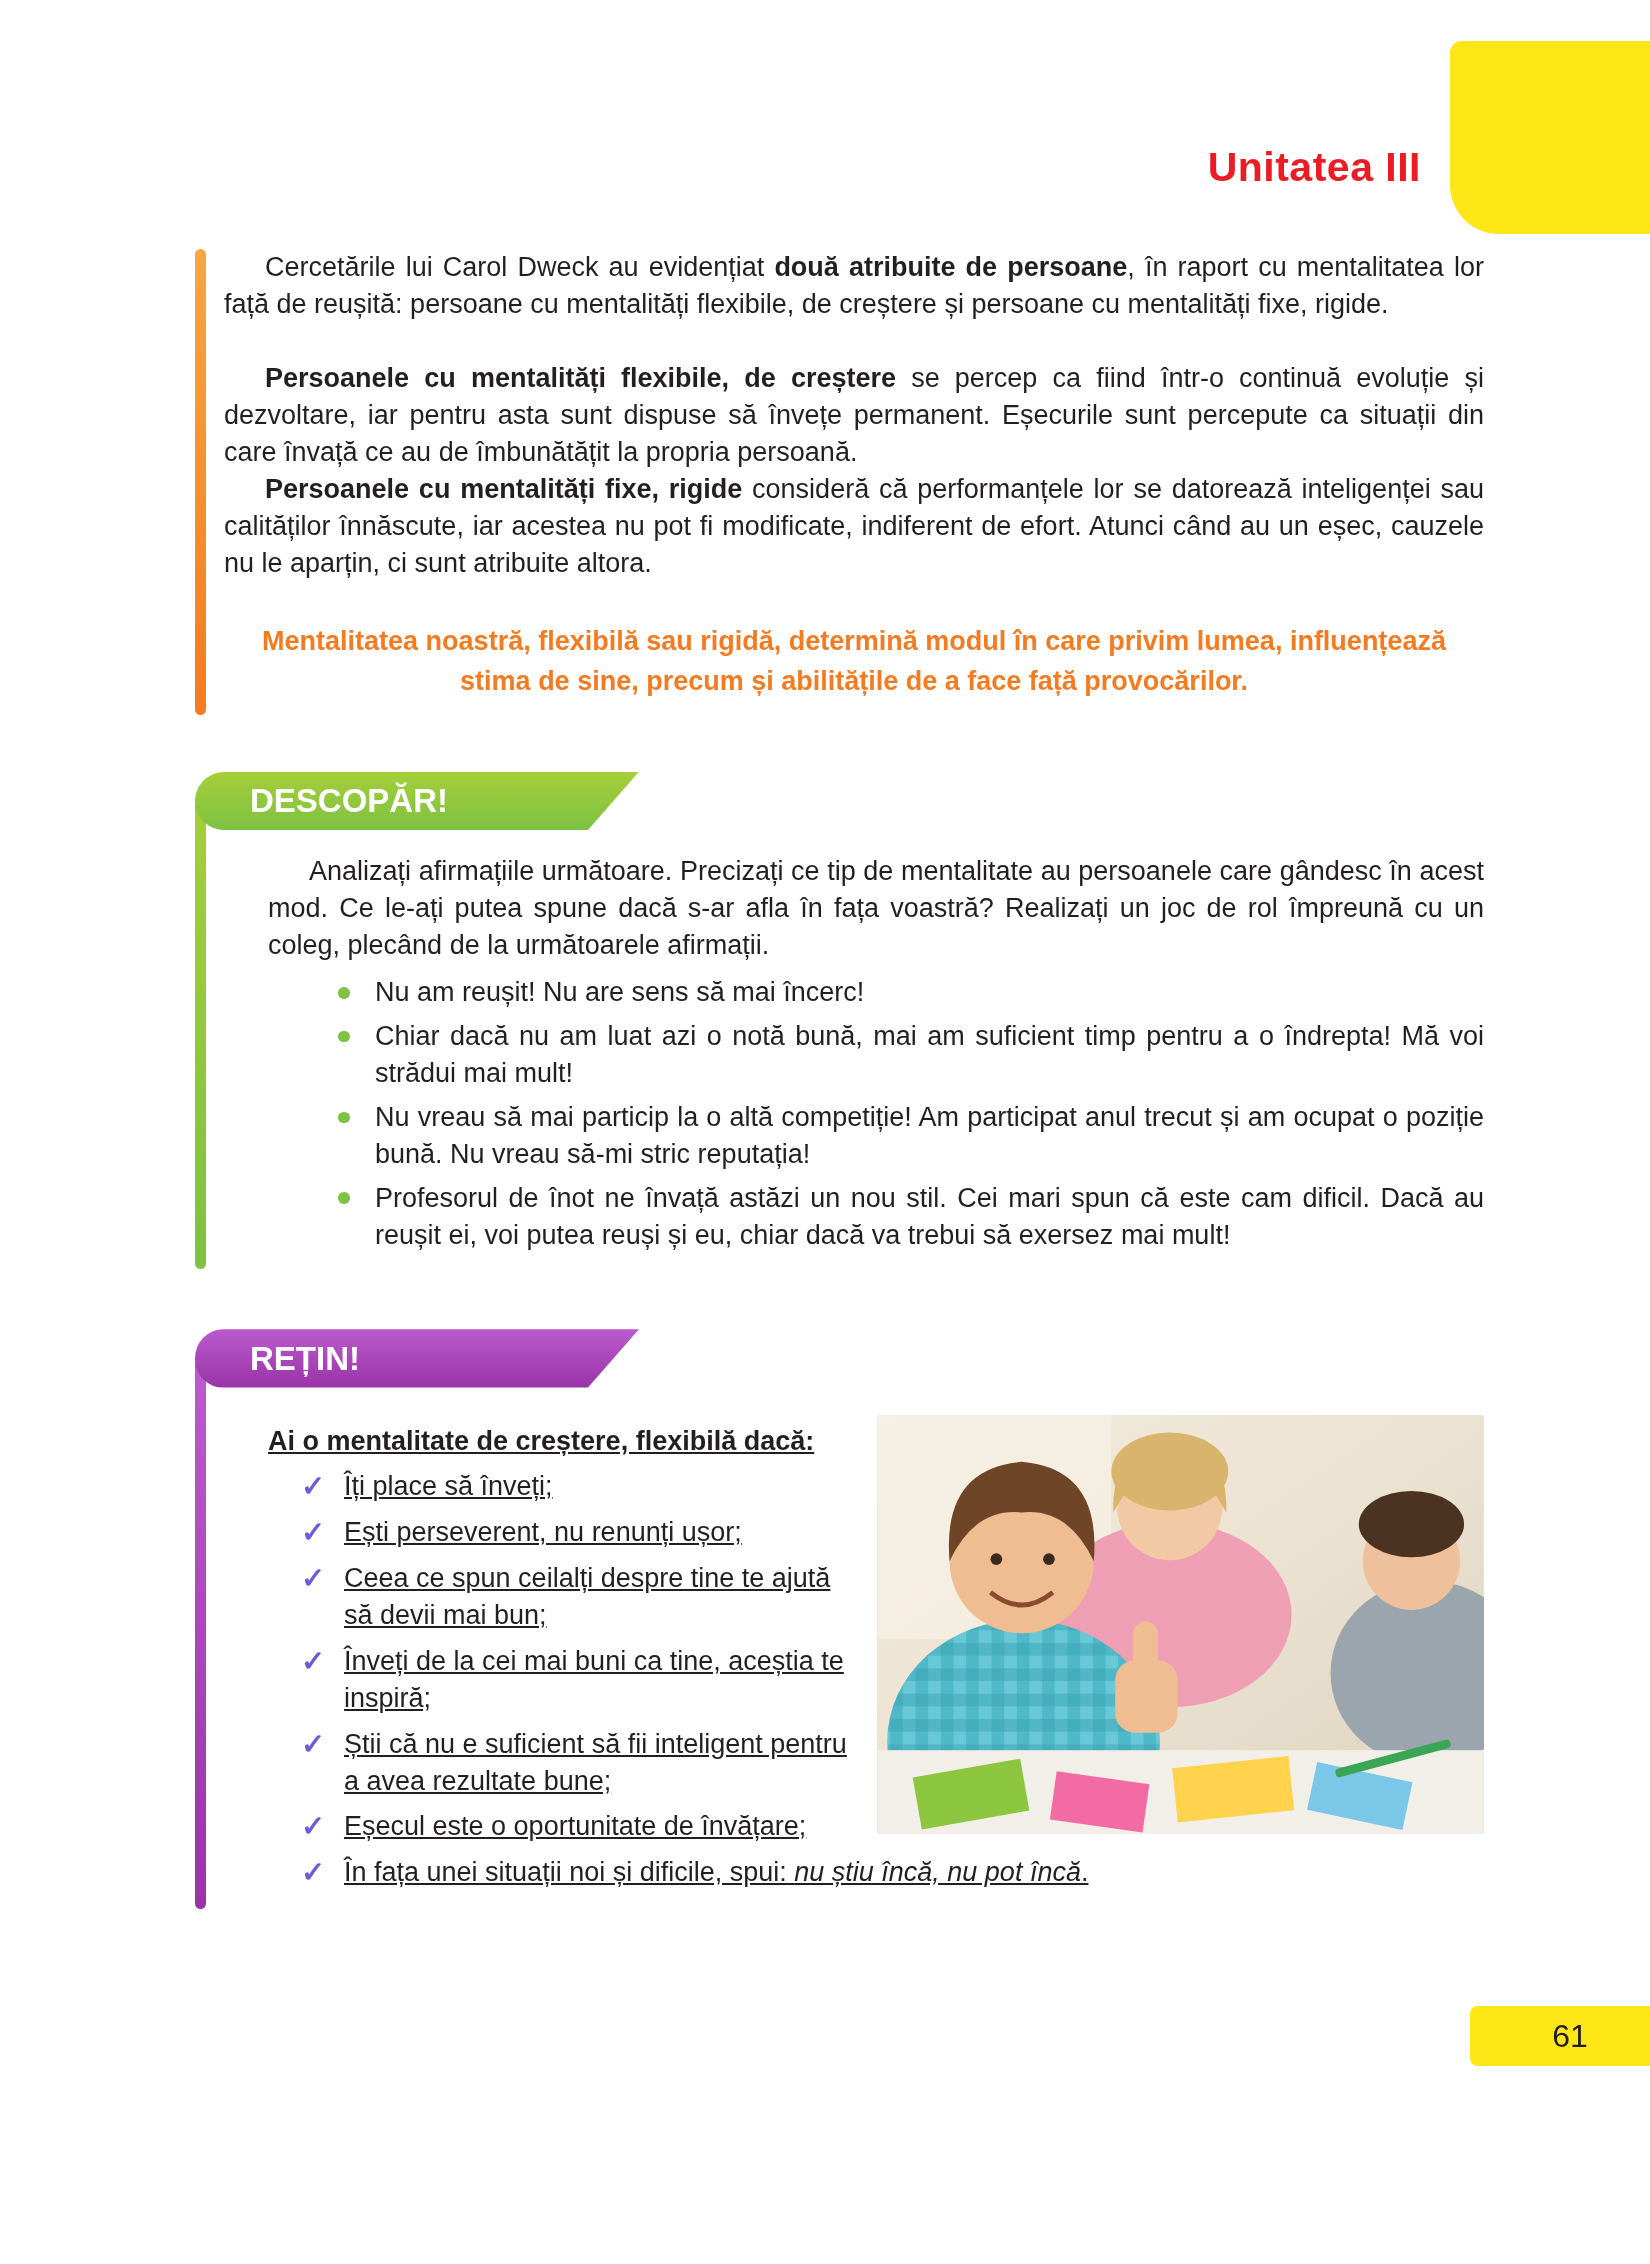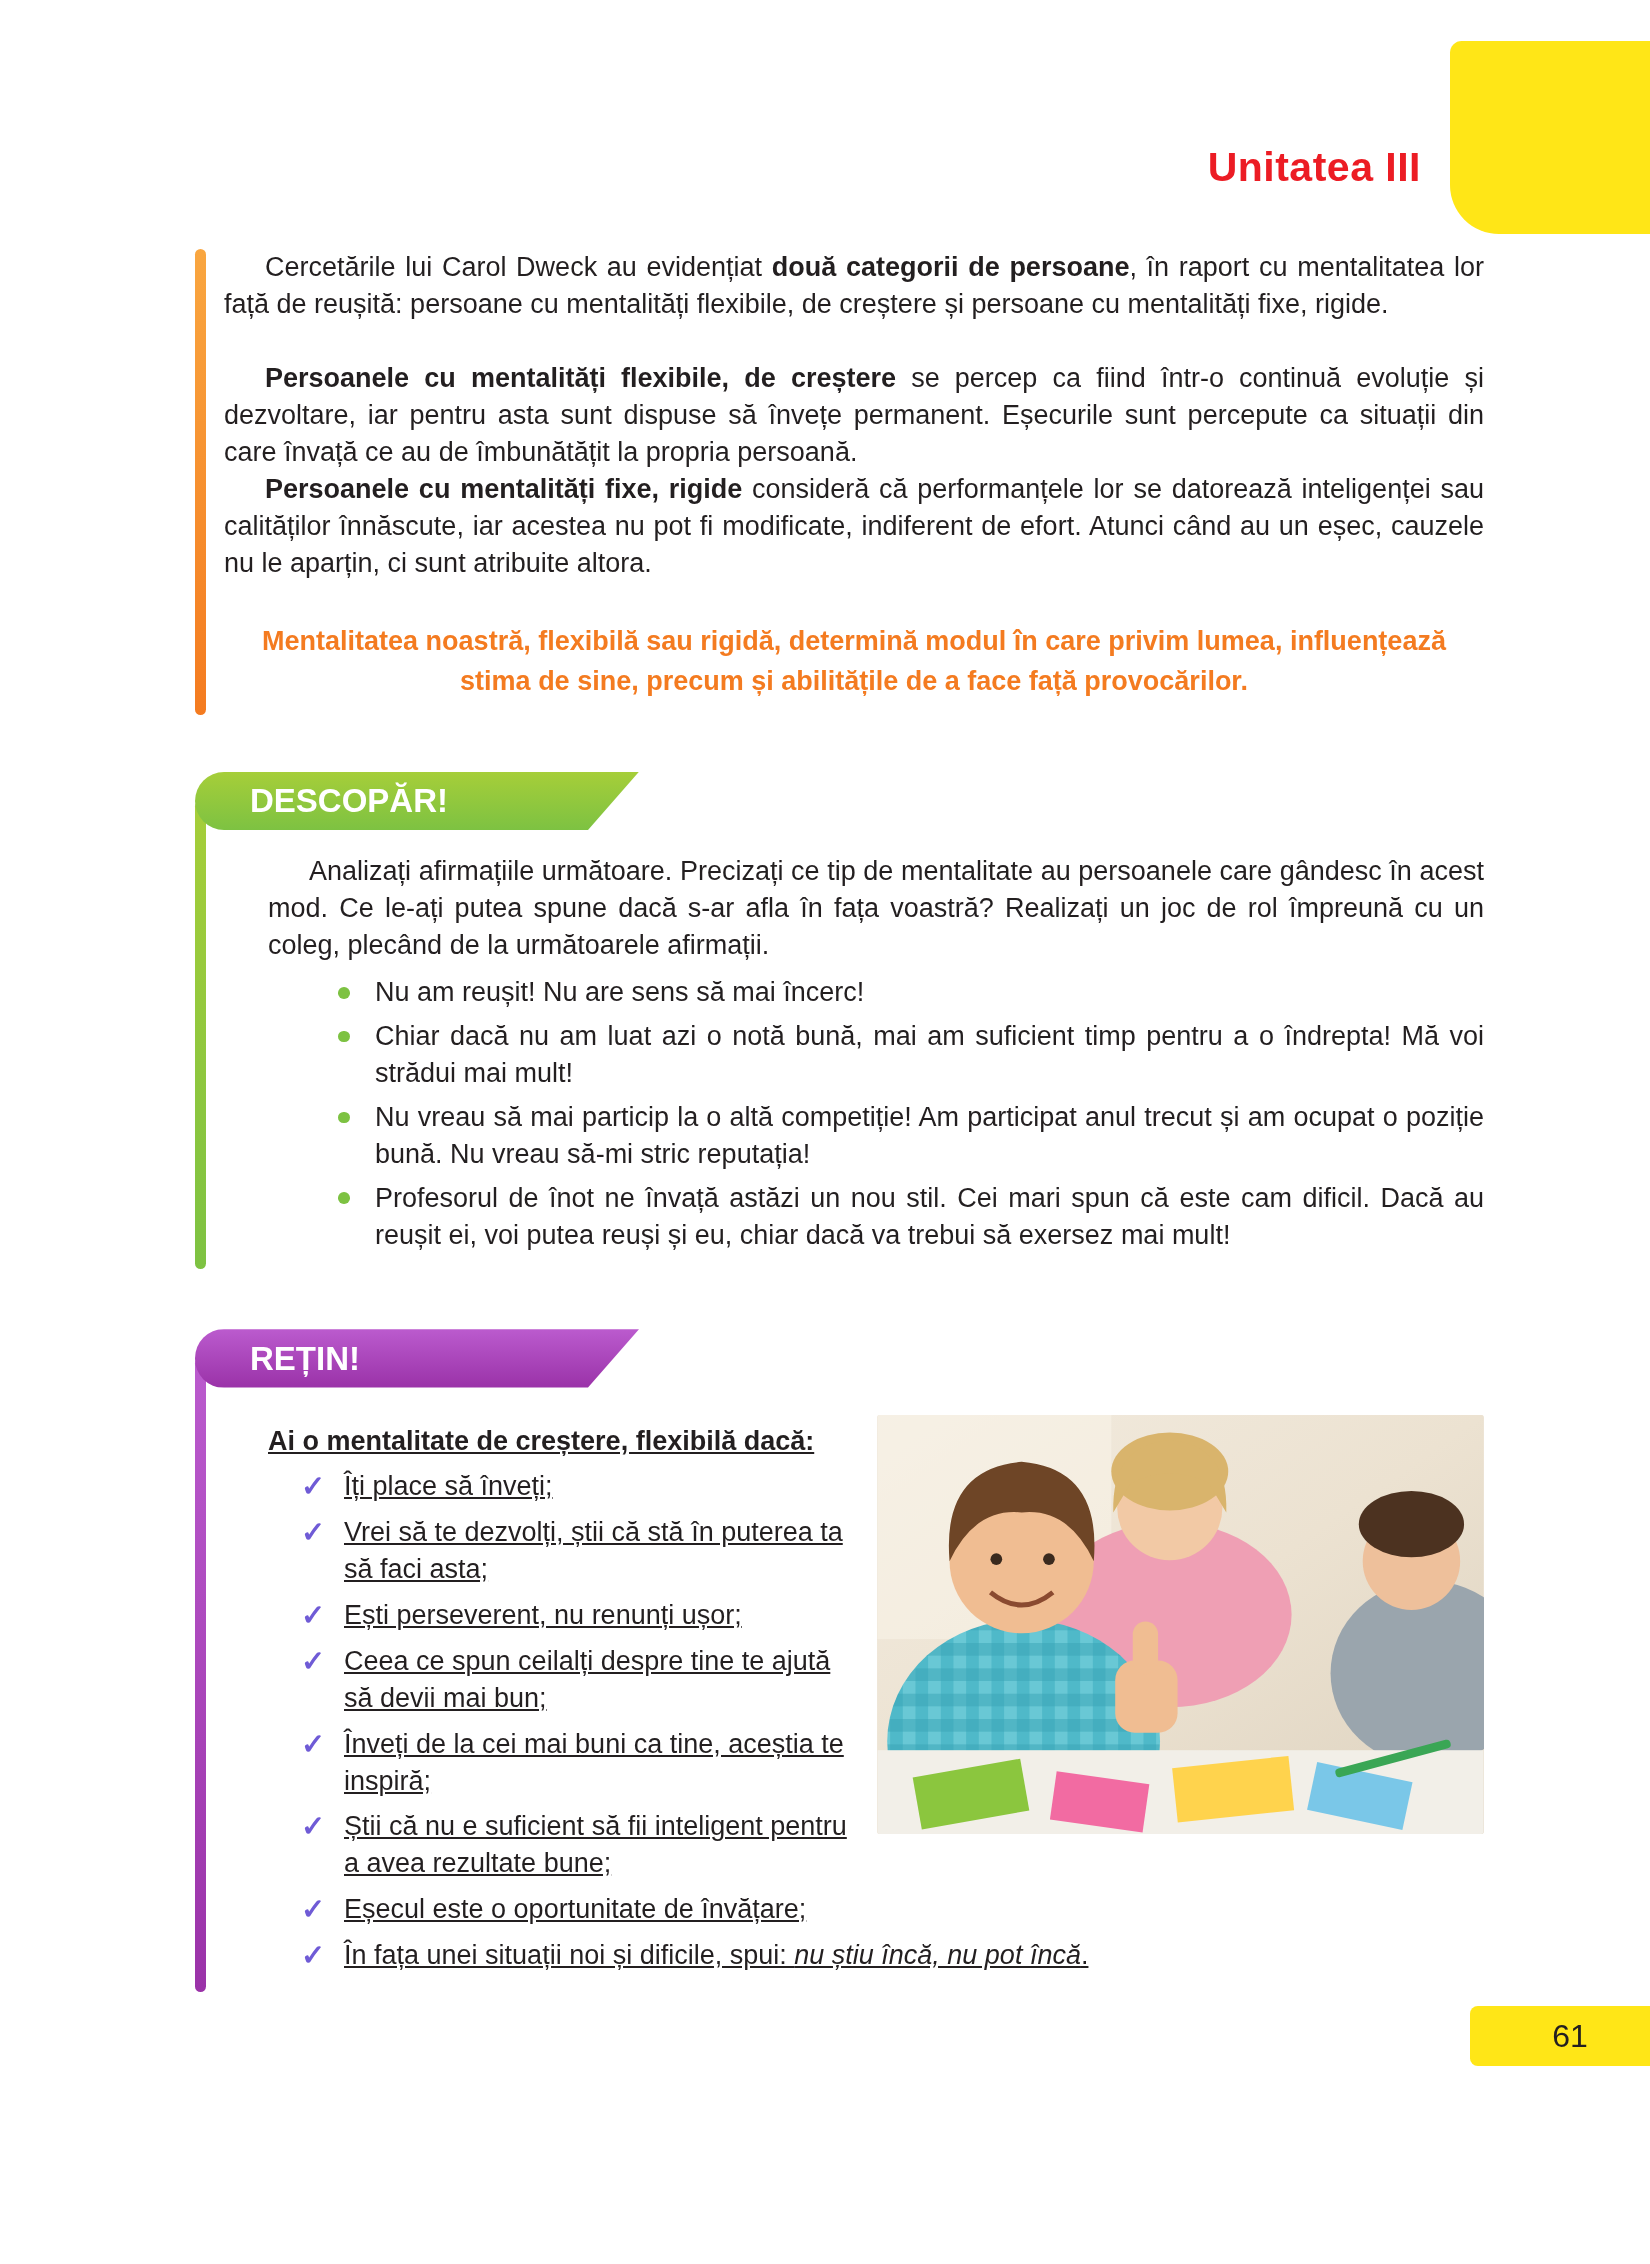--- a/index.html
+++ b/index.html
@@ -143,21 +143,21 @@
 </head>
 <body>
 
 <div class="page">
 
   <div class="corner-tab"></div>
   <div class="unit-title">Unitatea III</div>
 
   <section class="block intro-sec">
     <div class="accent-bar orange-bar"></div>
-    <p class="body-text indent"><span>Cercetările lui Carol Dweck au evidențiat </span><strong>două categorii de persoane</strong><span>, în raport cu mentalitatea lor față de reușită: persoane cu mentalități flexibile, de creștere și persoane cu mentalități fixe, rigide.</span></p>
+    <p class="body-text indent"><span>Cercetările lui Carol Dweck au evidențiat </span><strong>două atribuite de persoane</strong><span>, în raport cu mentalitatea lor față de reușită: persoane cu mentalități flexibile, de creștere și persoane cu mentalități fixe, rigide.</span></p>
     <p class="body-text indent sp"><strong>Persoanele cu mentalități flexibile, de creștere</strong><span> se percep ca fiind într-o continuă evoluție și dezvoltare, iar pentru asta sunt dispuse să învețe permanent. Eșecurile sunt percepute ca situații din care învață ce au de îmbunătățit la propria persoană.</span></p>
     <p class="body-text indent"><strong>Persoanele cu mentalități fixe, rigide</strong><span> consideră că performanțele lor se datorează inteligenței sau calităților înnăscute, iar acestea nu pot fi modificate, indiferent de efort. Atunci când au un eșec, cauzele nu le aparțin, ci sunt atribuite altora.</span></p>
     <p class="callout">Mentalitatea noastră, flexibilă sau rigidă, determină modul în care privim lumea, influențează stima de sine, precum și abilitățile de a face față provocărilor.</p>
   </section>
 
   <section class="block activity-sec">
     <div class="accent-bar green-bar"></div>
     <div class="badge badge-green">DESCOPĂR!</div>
     <div class="sec-content">
       <p class="body-text indent">Analizați afirmațiile următoare. Precizați ce tip de mentalitate au persoanele care gândesc în acest mod. Ce le-ați putea spune dacă s-ar afla în fața voastră? Realizați un joc de rol împreună cu un coleg, plecând de la următoarele afirmații.</p>
@@ -223,21 +223,20 @@
             <rect x="305" y="356" width="120" height="56" fill="#ffd34d" transform="rotate(-6 365 384)"></rect>
             <rect x="445" y="366" width="100" height="50" fill="#7ac7e8" transform="rotate(12 495 391)"></rect>
             <rect x="468" y="348" width="122" height="9" rx="4" fill="#3aa655" transform="rotate(-15 529 352)"></rect>
           </g>
         </svg>
       </div>
 
       <h3 class="retin-heading">Ai o mentalitate de creștere, flexibilă dacă:</h3>
       <ul class="checks">
         <li>Îți place să înveți;</li>
-        <li>Vrei să te dezvolți, știi că stă în puterea ta să faci asta;</li>
         <li>Ești perseverent, nu renunți ușor;</li>
         <li>Ceea ce spun ceilalți despre tine te ajută să devii mai bun;</li>
         <li>Înveți de la cei mai buni ca tine, aceștia te inspiră;</li>
         <li>Știi că nu e suficient să fii inteligent pentru a avea rezultate bune;</li>
         <li>Eșecul este o oportunitate de învățare;</li>
         <li><span>În fața unei situații noi și dificile, spui: </span><em>nu știu încă, nu pot încă</em><span>.</span></li>
       </ul>
     </div>
   </section>
 

